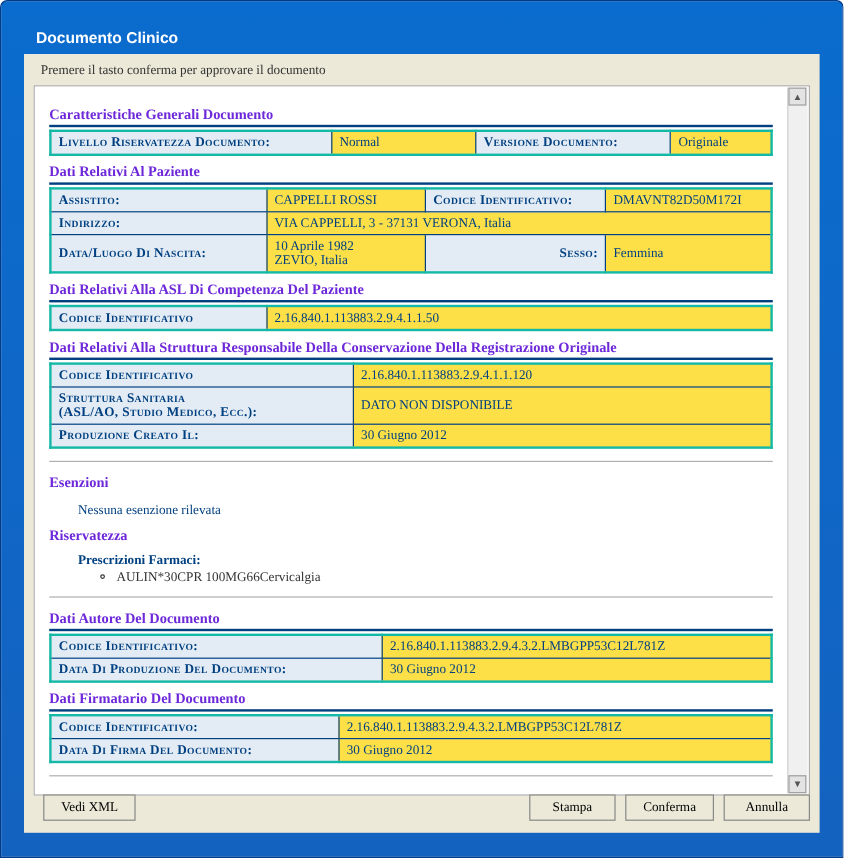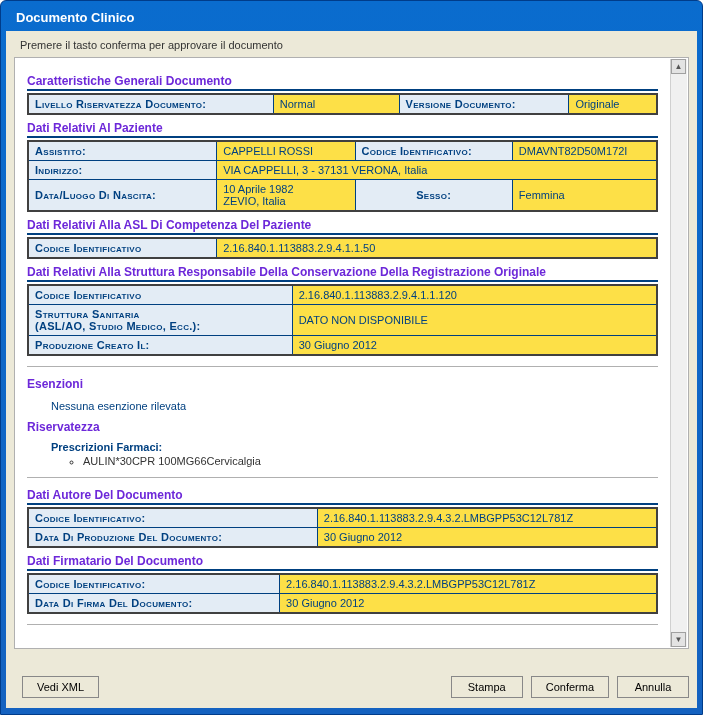--- a/index.html
+++ b/index.html
@@ -1,28 +1,28 @@
 <!DOCTYPE html>
 <html><head>
 <meta charset="utf-8">
 <style>
 * { box-sizing: border-box; margin: 0; padding: 0; }
 body { font-family: Verdana, Arial, sans-serif; font-size: 11px; background: #fff; }
-.window { width: 703px; height: 715px; background: linear-gradient(#0a6cce, #1462c0); border: 1px solid #003c8a; border-radius: 6px 6px 0 0; padding: 5px; }
+.window { width: 703px; height: 715px; background: linear-gradient(#0a6cce, #1462c0); border: 1px solid #003c8a; border-radius: 6px 6px 0 0; padding: 19px; }
 .titlebar { color: #fff; font-weight: bold; padding: 4px 10px 6px; font-size: 13px; }
-.client { background: #ece9d8; height: calc(100% - 26px); padding: 6px 8px 8px; position: relative; }
+.client { background: #ece9d8; height: calc(100% - 26px); padding: 6px 8px 8px; position: relative; font-family: Liberation Serif, serif; }
 .instruction { font-size: 11px; color: #333; padding: 2px 6px 6px; }
 .scroll-area { background: #fff; border: 1px solid #b0b0b0; height: 592px; position: relative; overflow: hidden; }
 .scroll-inner { padding: 10px 30px 10px 12px; }
 .scrollbar { position: absolute; top: 1px; right: 1px; bottom: 1px; width: 17px; background: #f0f0f0; border-left: 1px solid #d0d0d0; }
 .sb-btn { width: 15px; height: 15px; background: #e3e3e3; border: 1px solid #a0a0a0; display: flex; align-items: center; justify-content: center; font-size: 8px; color: #555; position: absolute; left: 0; }
 .sb-up { top: 0; } .sb-down { bottom: 0; }
 .section-title { color: #6d28d9; font-weight: bold; font-size: 12px; border-bottom: 2px solid #004080; padding-bottom: 1px; margin-top: 6px; margin-bottom: 2px; }
 .section-title.noborder { border-bottom: none; margin-bottom: 4px; }
-table.data { width: 100%; border-collapse: collapse; border: 2px solid #404040; margin-bottom: 2px; }
+table.data { width: 100%; border-collapse: collapse; border: 2px solid #14b8a6; margin-bottom: 2px; }
 table.data td { border: 1px solid #004080; padding: 3px 6px; color: #004080; vertical-align: middle; font-size: 11px; }
 td.lbl { background: #e3ecf5; font-variant: small-caps; font-weight: bold; letter-spacing: 0.3px; }
 td.val { background: #fde047; }
 hr.divider { border: none; border-top: 1px solid #b0b0b0; margin: 10px 0; }
 .body-text { color: #004080; margin: 8px 0 8px 24px; }
 .sub-title { color: #004080; font-weight: bold; margin: 6px 0 2px 24px; }
 ul.disc { list-style: circle; margin-left: 56px; color: #333; }
 .footer { position: absolute; bottom: 10px; left: 8px; right: 8px; display: flex; }
 .footer .spacer { flex: 1; }
 button.winbtn { background: #ece9d8; border: 1px solid #888; padding: 4px 14px; font-family: inherit; font-size: 11px; min-width: 72px; margin-left: 8px; cursor: pointer; }
@@ -62,21 +62,21 @@
           <tr>
             <td class="lbl">Indirizzo:</td>
             <td class="val" colspan="3">VIA CAPPELLI, 3 - 37131 VERONA, Italia</td>
           </tr>
           <tr>
             <td class="lbl">Data/Luogo Di Nascita:</td>
             <td class="val">
               <span>10 Aprile 1982</span><br>
               <span>ZEVIO, Italia</span>
             </td>
-            <td class="lbl" style="text-align:center">Sesso:</td>
+            <td class="lbl" style="text-align:right">Sesso:</td>
             <td class="val">Femmina</td>
           </tr>
         </tbody>
           </table>
 
         <div class="section-title">Dati Relativi Alla ASL Di Competenza Del Paziente</div>
         <table class="data">
           <tbody>
               <tr>
             <td class="lbl" style="width:30%">Codice Identificativo</td>

